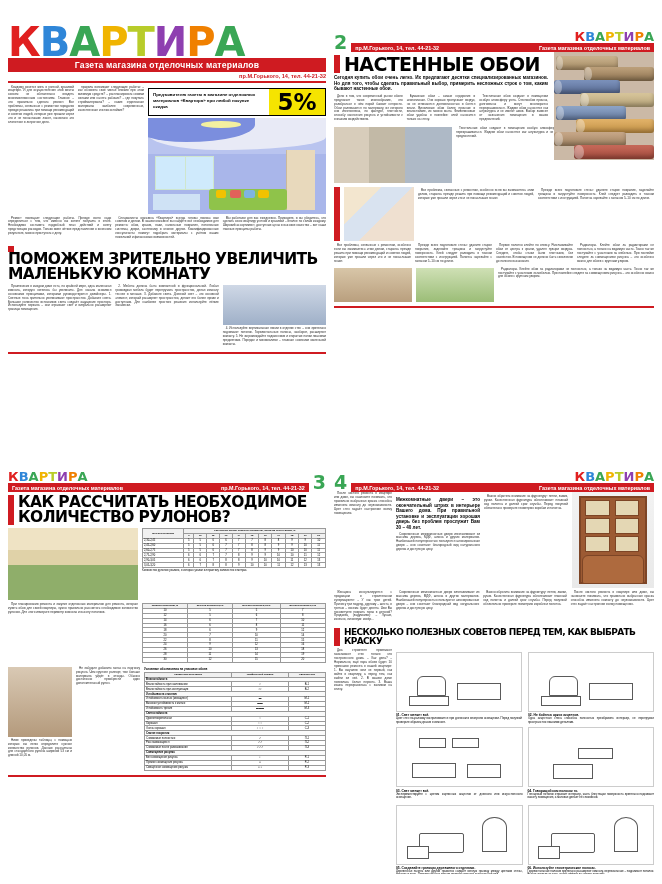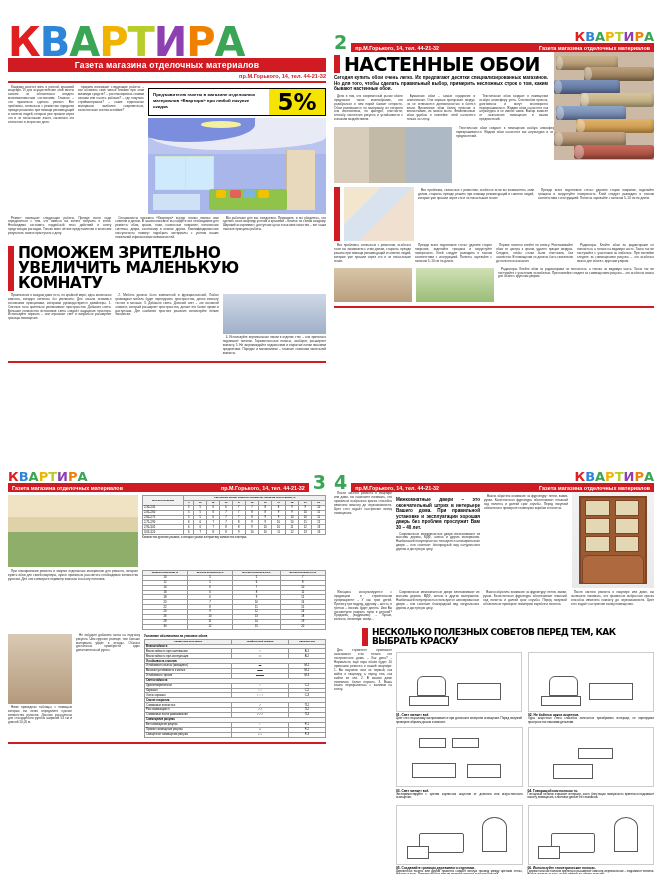--- a/index.html
+++ b/index.html
@@ -164,21 +164,21 @@
             <p>Специалисты магазина «Квартира» всегда готовы помочь вам советом и делом. В нашем магазине вы найдёте всё необходимое для ремонта: обои, краски, лаки, напольные покрытия, потолочные системы, двери, сантехнику и многое другое. Квалифицированные консультанты помогут подобрать материалы с учётом ваших пожеланий и финансовых возможностей.</p>
           </div>
         </div>
       <div class="col">
           <div class="txt">
             <p>Мы работаем для вас ежедневно. Приходите, и вы убедитесь, что сделать свою квартиру уютной и красивой – вполне по силам каждому. Широкий ассортимент, доступные цены и высокое качество – вот наши главные принципы работы.</p>
           </div>
         </div>
     </div>
 
-    <div class="hl-wrap" style="margin-top:4px;">
+    <div class="hl-wrap" style="margin-top:4px;flex-direction:column;">
       <div class="hl-bar"></div>
       <div style="flex:1;">
         <div class="headline h2">ПОМОЖЕМ ЗРИТЕЛЬНО УВЕЛИЧИТЬ МАЛЕНЬКУЮ КОМНАТУ</div>
       </div>
     </div>
 
     <div class="cols" style="margin-top:3px;">
       <div class="col">
           <div class="txt">
             <p>Практически в каждом доме есть, по крайней мере, одна маленькая комната, которую хотелось бы увеличить. Для начала освоимся основными принципами, которыми руководствуются дизайнеры.
@@ -330,20 +330,24 @@
       <div class="pgbar">
         <div class="minilogo" style="text-align:left;" id="logo-p3"><span style="color: rgb(224, 32, 32);">К</span><span style="color: rgb(47, 134, 216);">В</span><span style="color: rgb(58, 166, 85);">А</span><span style="color: rgb(240, 180, 0);">Р</span><span style="color: rgb(184, 204, 42);">Т</span><span style="color: rgb(142, 63, 176);">И</span><span style="color: rgb(240, 128, 0);">Р</span><span style="color: rgb(58, 166, 85);">А</span></div>
         <div class="addrline">
           <span>Газета магазина отделочных материалов</span>
           <span>пр.М.Горького, 14, тел. 44-21-32</span>
         </div>
       </div>
       <div class="pgnum">3</div>
     </div>
 
+    <div class="hl-wrap">
+      <div class="hl-bar"></div>
+      <div class="headline h2">КАК РАССЧИТАТЬ НЕОБХОДИМОЕ КОЛИЧЕСТВО РУЛОНОВ?</div>
+    </div>
 
     <div class="cols" style="margin-top:3px;">
       <div class="col" style="flex:0 0 130px;">
         <div class="ph ph-roll3" style="height:72px;background:linear-gradient(180deg,#efe3c4 0 30%,#e0d2a8 30% 52%,#8fae6a 52% 100%);"></div>
       </div>
       <div class="col" style="flex:1;">
         <table class="tb" id="t1">
             <tbody>
               <tr>
                 <th rowspan="2">Высота потолков</th>
@@ -717,21 +721,21 @@
             <p>Важно обратить внимание на фурнитуру: петли, замки, ручки. Качественная фурнитура обеспечивает плавный ход полотна и долгий срок службы. Перед покупкой обязательно проверьте геометрию коробки и полотна.</p>
           </div>
         </div>
       <div class="col">
           <div class="txt">
             <p>После чистого ремонта в квартире или доме, вы начинаете понимать, что правильно выбранная краска способна изменить комнату до неузнаваемости. Цвет стен задаёт настроение всему помещению.</p>
           </div>
         </div>
     </div>
 
-    <div class="hl-wrap" style="margin-top:4px;margin-left:28px;">
+    <div class="hl-wrap" style="margin-top:4px;">
       <div class="hl-bar"></div>
       <div class="headline h4">НЕСКОЛЬКО ПОЛЕЗНЫХ СОВЕТОВ ПЕРЕД ТЕМ, КАК ВЫБРАТЬ КРАСКУ</div>
     </div>
 
     <div class="cols" style="margin-top:3px;">
       <div class="col" style="flex:0 0 58px;">
         <div class="txt">
             <p>Два строителя приезжают заказывают стен только что построенного дома.
 – Как дела?
 – Нормально, ещё пара обоев будет.

